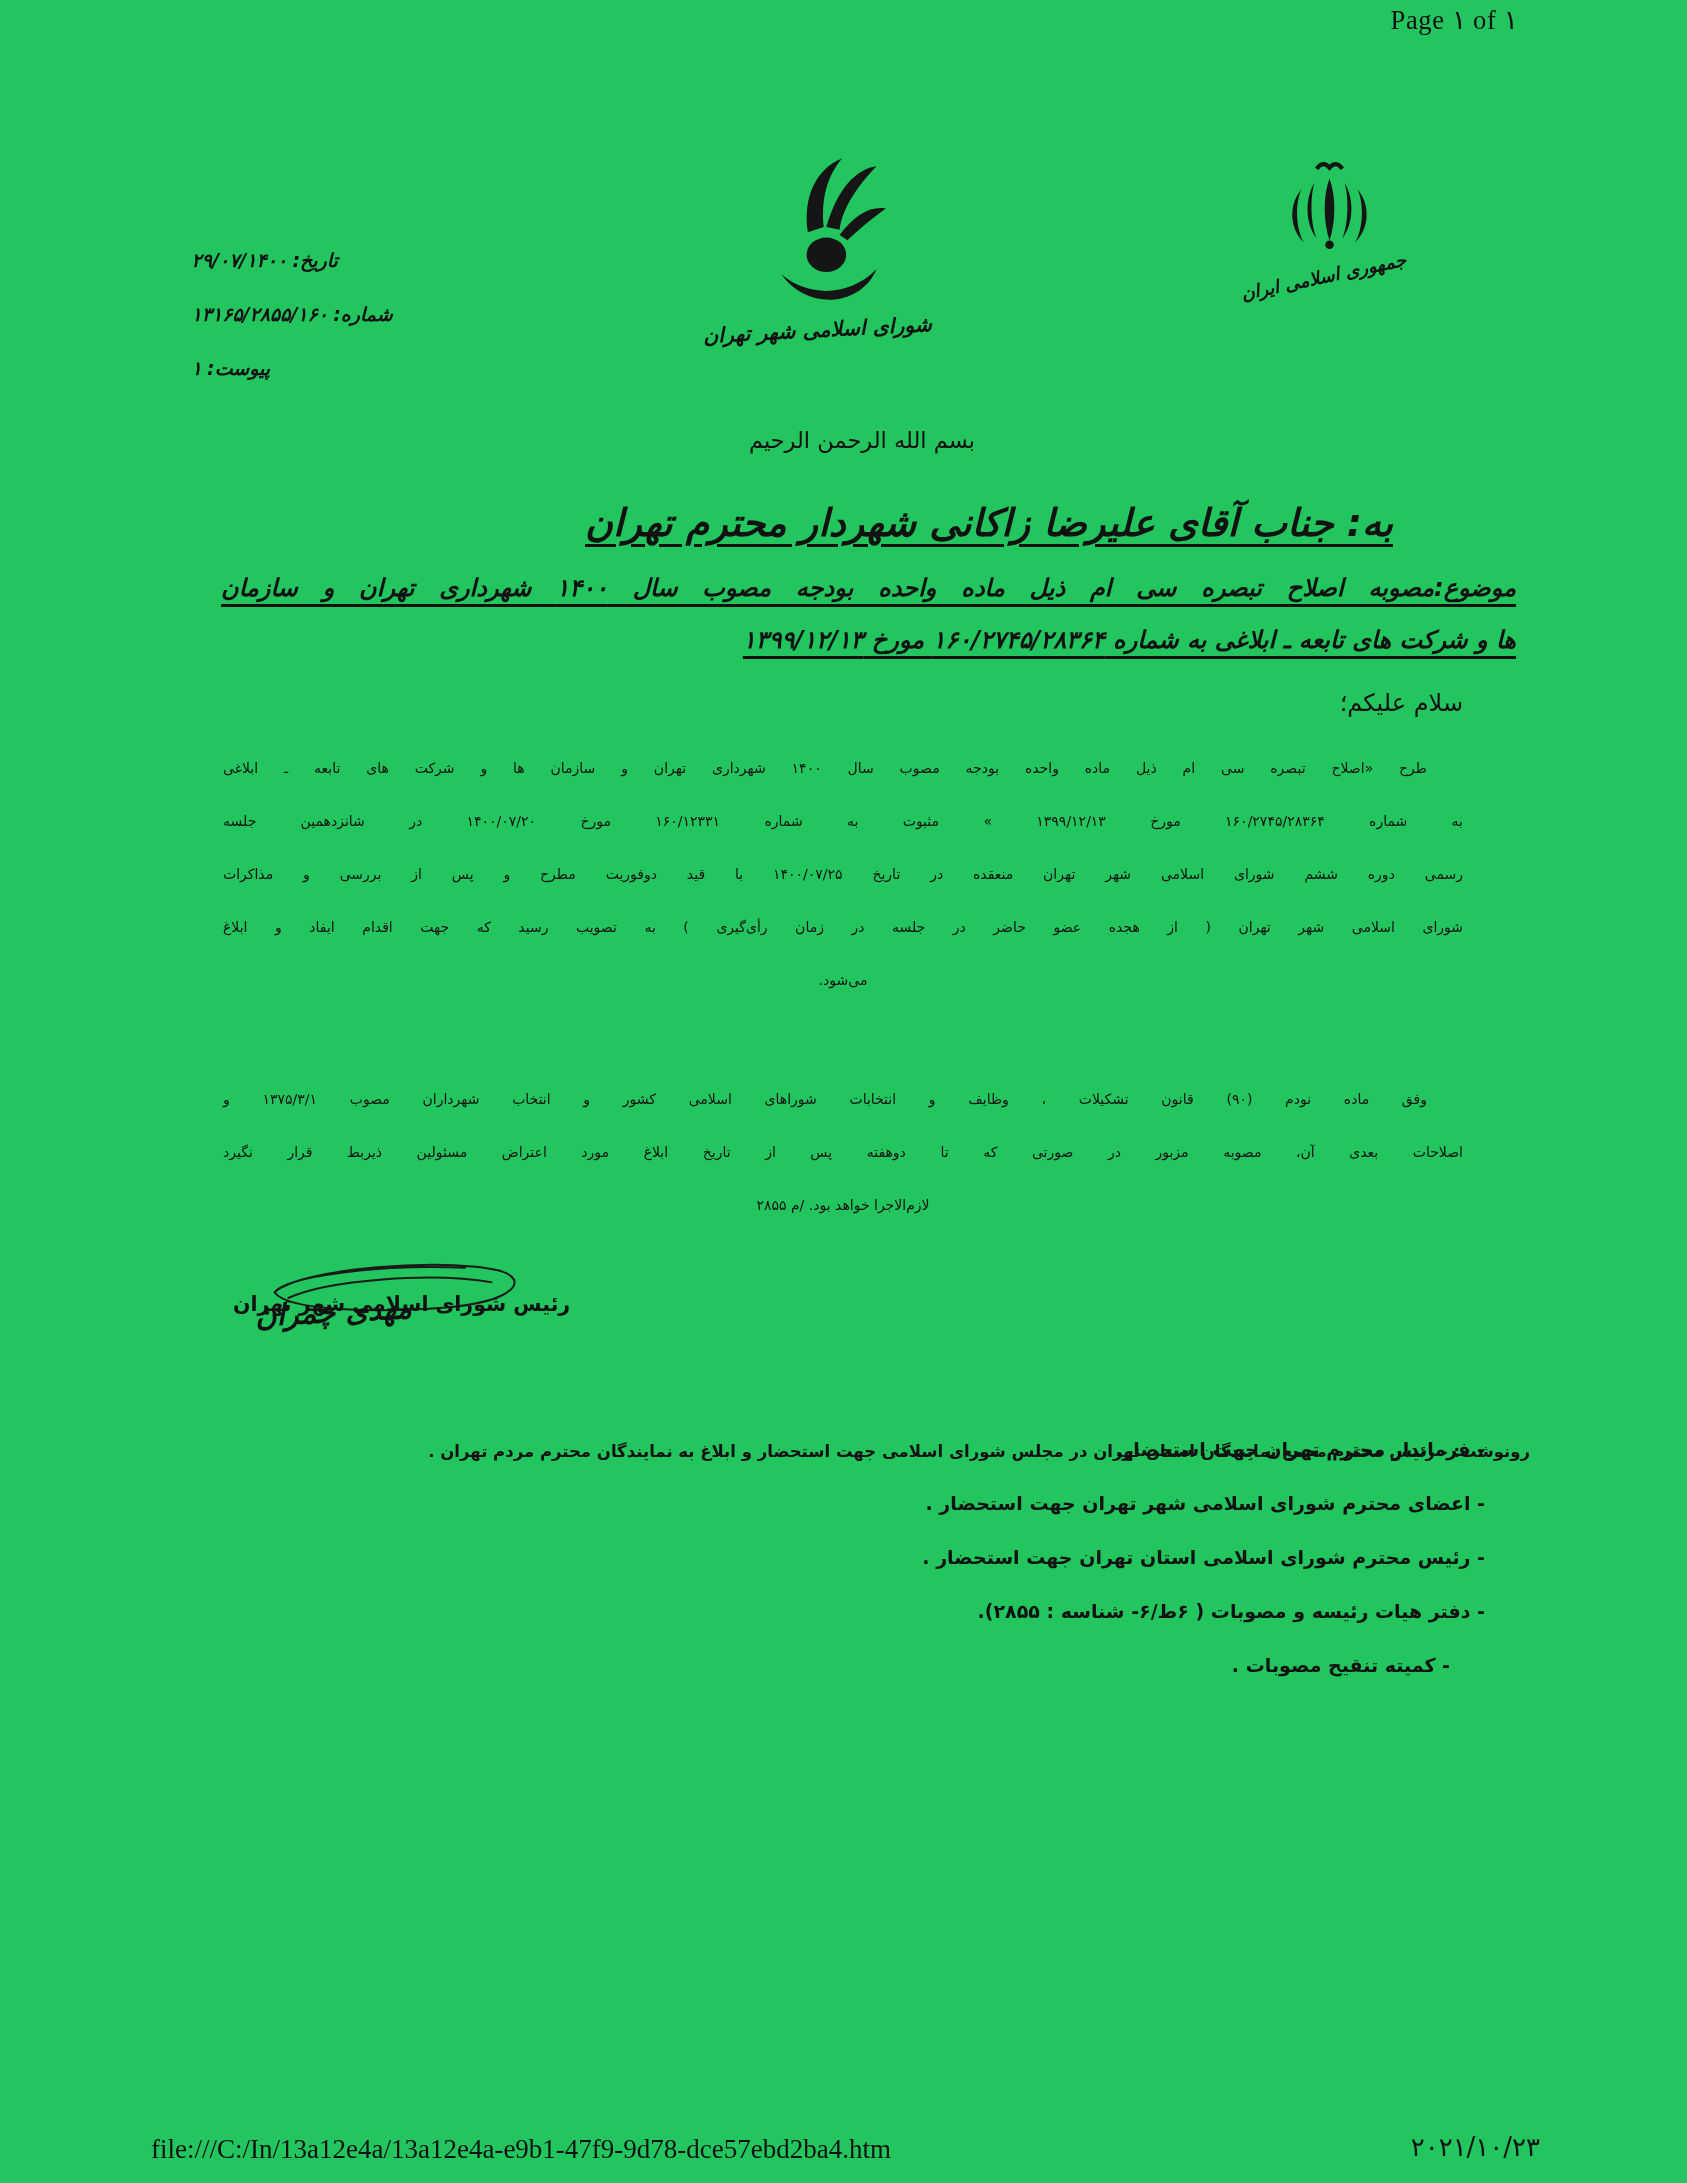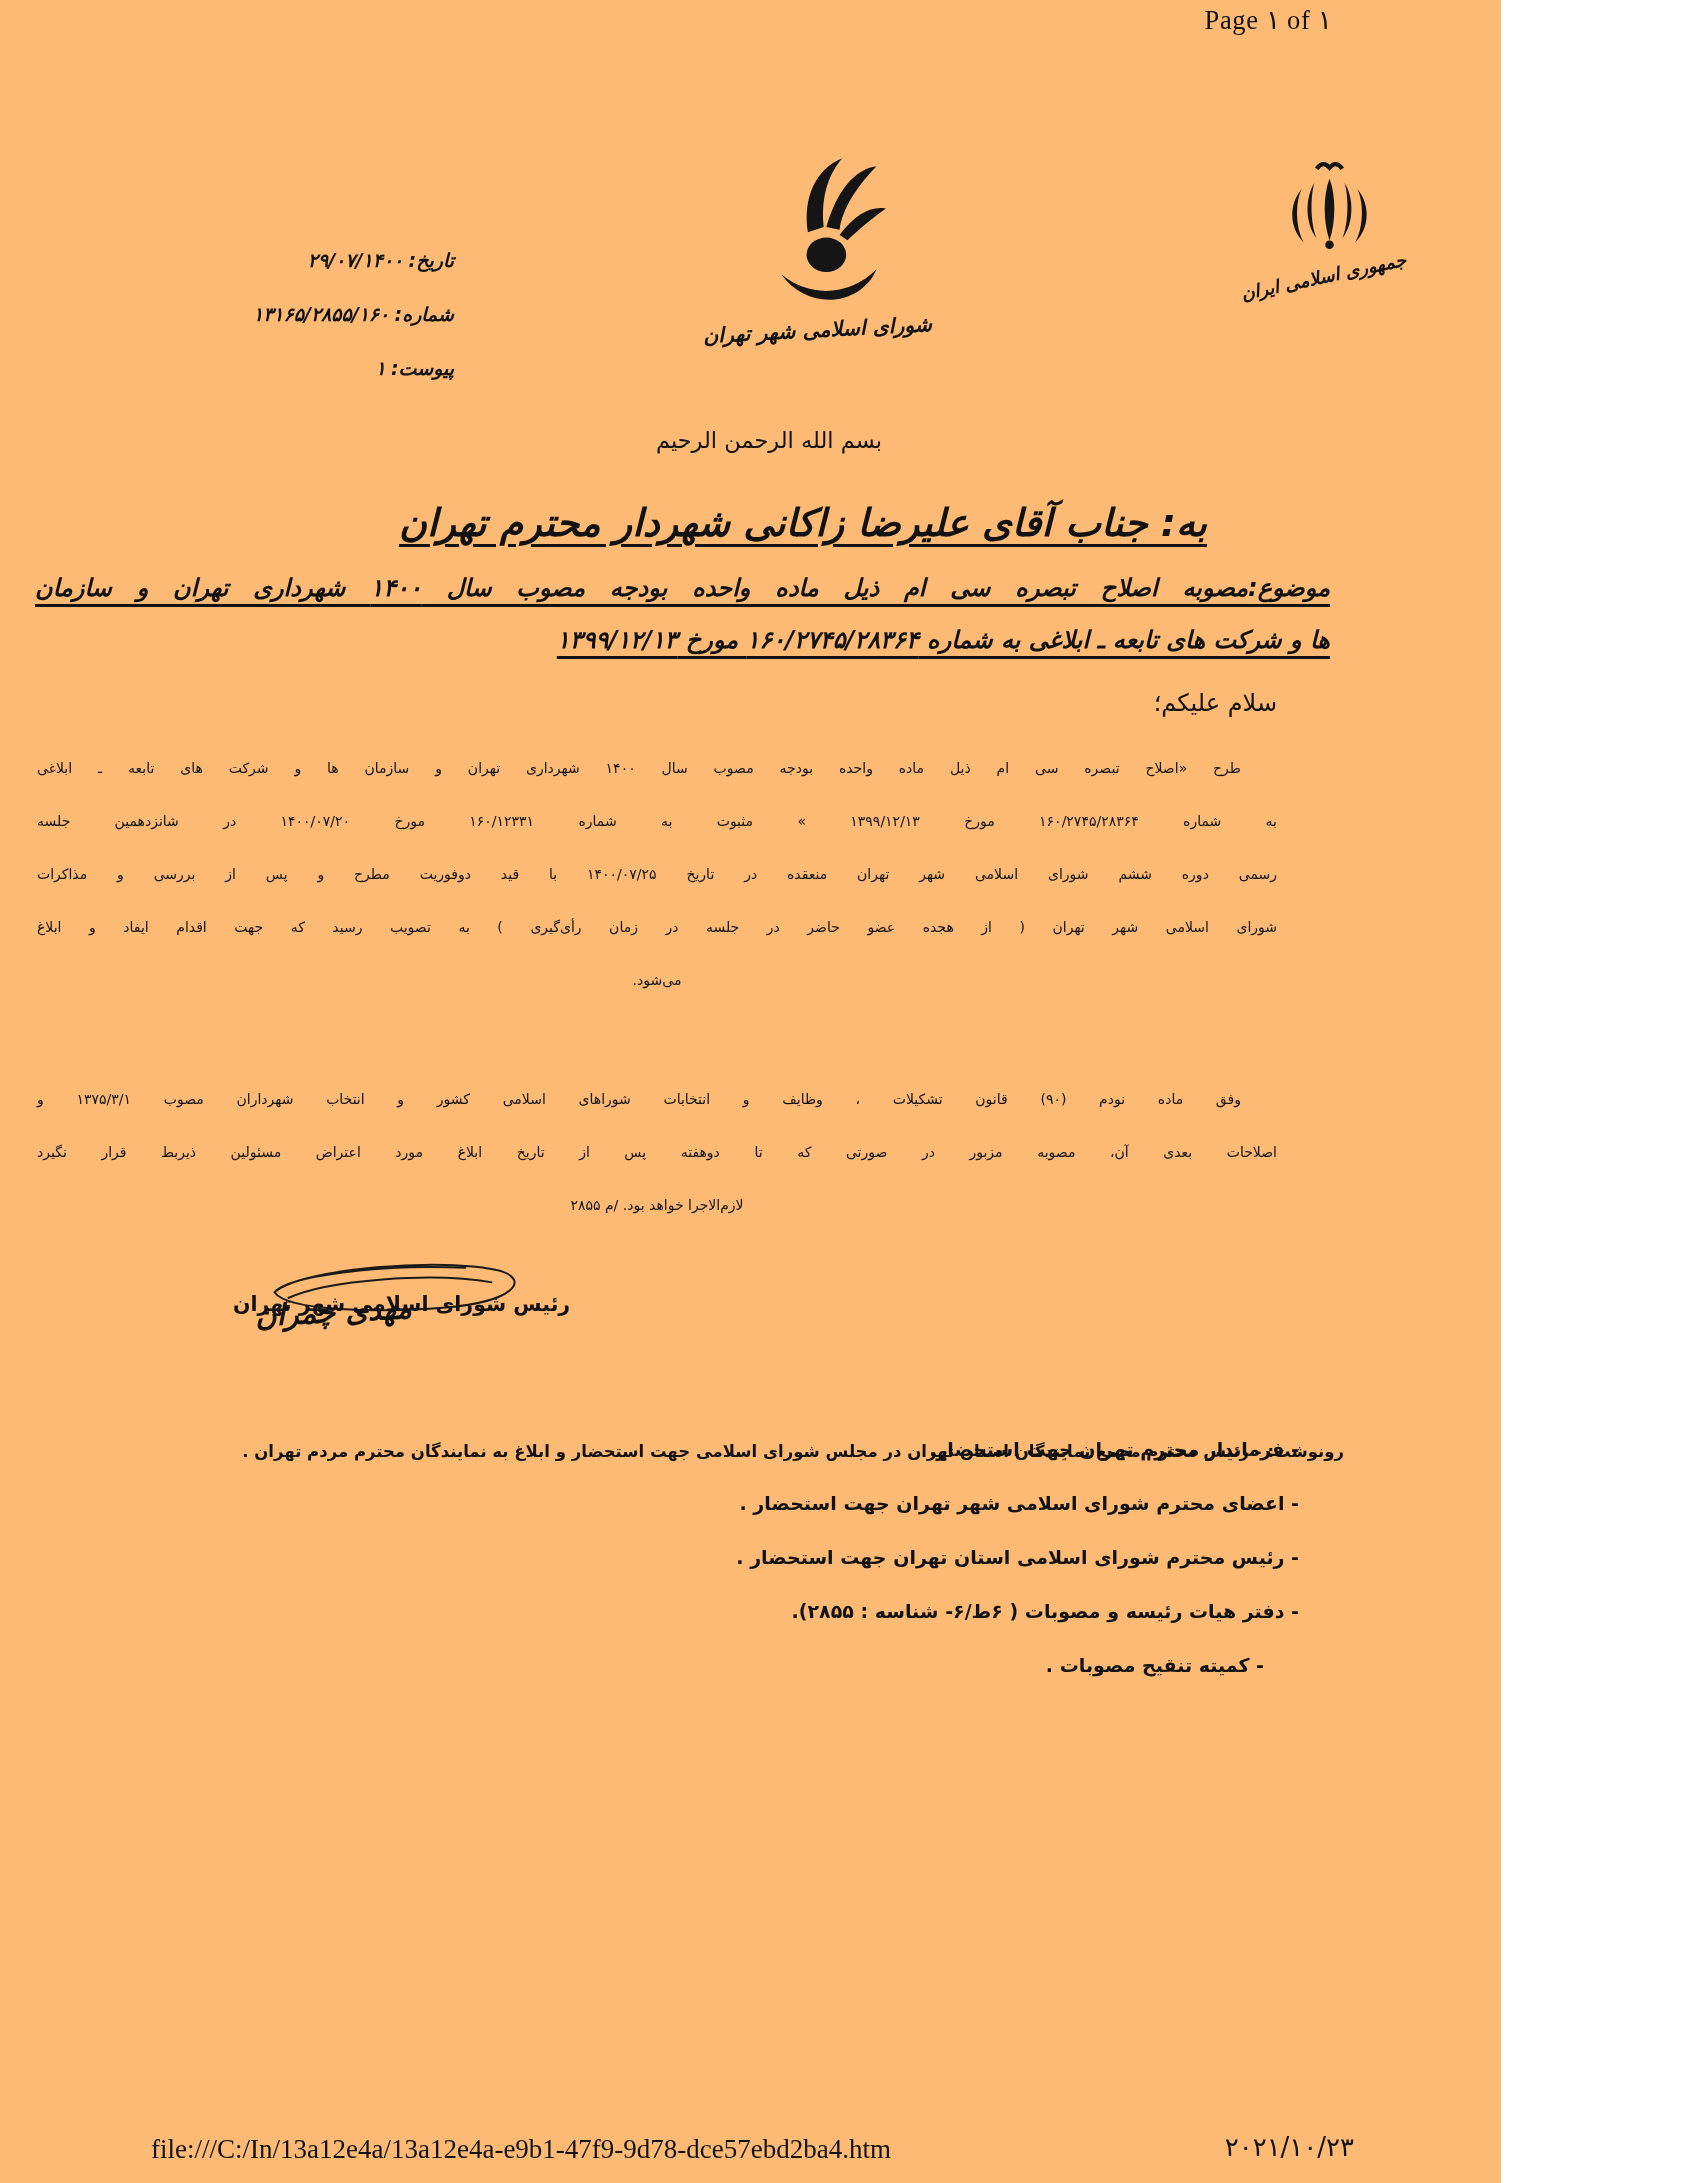--- a/index.html
+++ b/index.html
@@ -1,23 +1,23 @@
 <!DOCTYPE html>
 <html lang="fa" style="font-size:10.6px"><head>
 <meta charset="utf-8">
 <style>
   html,body{margin:0;padding:0;background:#ffffff;}
-  .page{position:relative;width:1501px;height:2183px;background:#fdba74;color:#121212;overflow:hidden;}
+  .page{position:relative;width:1687px;height:2183px;background:#22c55e;color:#121212;overflow:hidden;}
 
   .en-serif{font-family:"Liberation Serif","DejaVu Serif","DejaVu Sans",serif;}
   .fa{font-family:"DejaVu Sans",sans-serif;direction:rtl;}
 
   .page-label{position:absolute;top:4px;right:169px;font-size:26.5px;letter-spacing:0.7px;}
 
-  .meta{position:absolute;top:233px;left:189px;width:265px;font-size:19px;font-weight:700;font-style:italic;line-height:54px;text-align:right;}
+  .meta{position:absolute;top:233px;left:189px;width:265px;font-size:19px;font-weight:700;font-style:italic;line-height:54px;text-align:left;}
   .meta .v{margin-left:2.6px;}
   .meta .lbl{margin-left:5.3px;}
 
   .council-mark{position:absolute;left:761px;top:153px;width:136px;height:152px;}
   .council-caption{position:absolute;left:672px;top:318px;width:291px;text-align:center;font-size:20.5px;font-weight:700;font-style:italic;transform:rotate(-3deg);}
 
   .iran-mark{position:absolute;left:1276px;top:157px;width:107px;height:107px;}
   .iran-caption{position:absolute;left:1201px;top:266px;width:245px;text-align:center;font-size:18px;font-weight:700;font-style:italic;transform:rotate(-12deg);}
 
   .bismillah{position:absolute;top:427px;left:0;right:0;text-align:center;font-size:22.5px;transform:translateX(18.5px);}

